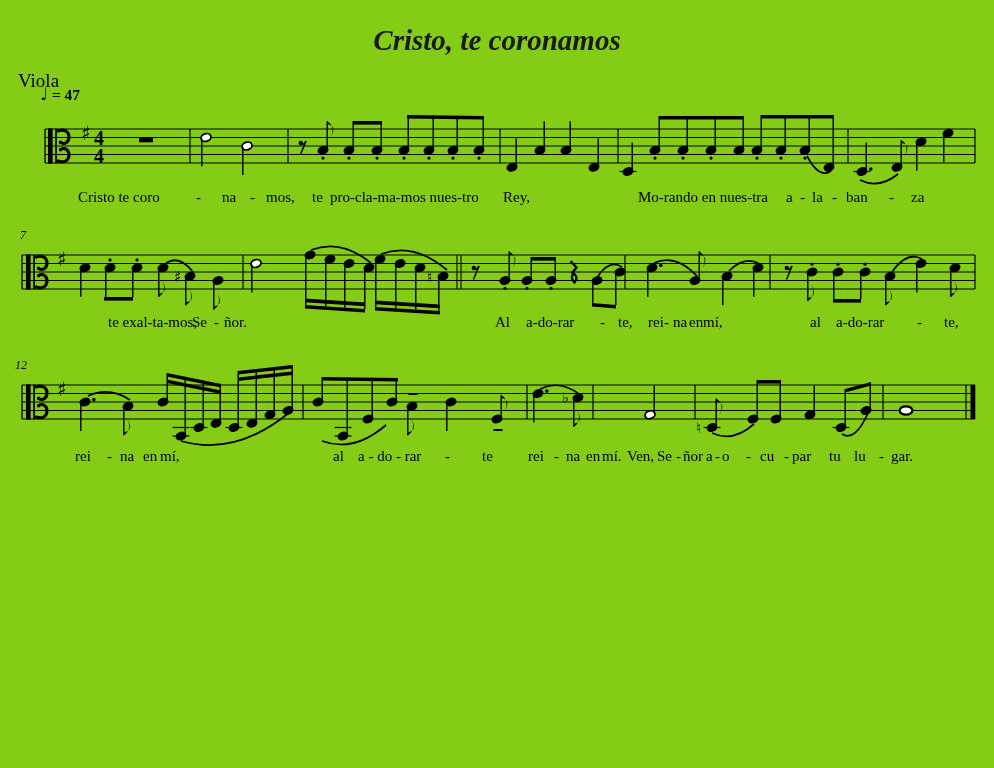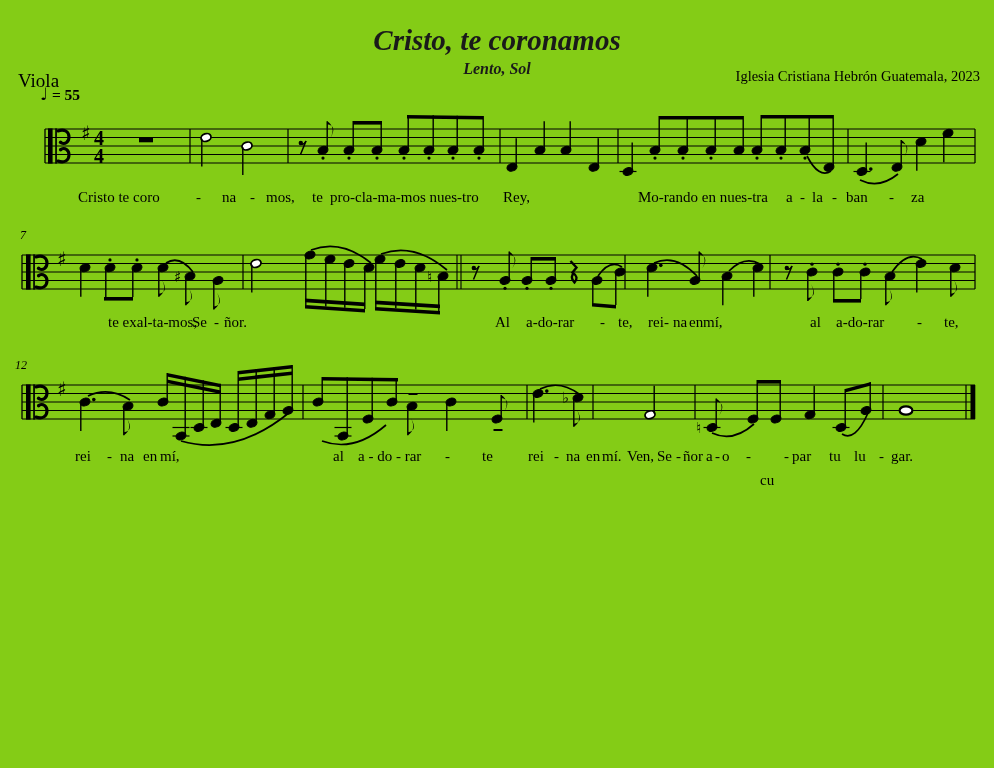--- a/index.html
+++ b/index.html
@@ -15,24 +15,22 @@
   .tempo .tnote{font-family:"DejaVu Sans",sans-serif;font-size:17px;font-weight:bold;}
   .mnum{position:absolute;font-size:12px;font-style:italic;}
   .lyr{position:absolute;font-size:15px;white-space:pre;color:#000;}
   svg{position:absolute;left:0;top:0;}
 </style>
 </head>
 <body>
 
 <div class="page">
   <div class="title">Cristo, te coronamos</div>
-  <div class="subtitle">Lento, Sol</div>
   <div class="instrument">Viola</div>
-  <div class="attribution">Iglesia Cristiana Hebrón Guatemala, 2023</div>
-  <div class="tempo"><span class="tnote">♩</span><span> = 55</span></div>
+  <div class="tempo"><span class="tnote">♩</span><span> = 47</span></div>
   <svg id="score" width="994" height="768" viewBox="0 0 994 768">
       <line x1="45" y1="129" x2="975" y2="129" stroke="#000000" stroke-width="1.1"></line>
       <line x1="45" y1="137.5" x2="975" y2="137.5" stroke="#000000" stroke-width="1.1"></line>
       <line x1="45" y1="146" x2="975" y2="146" stroke="#000000" stroke-width="1.1"></line>
       <line x1="45" y1="154.5" x2="975" y2="154.5" stroke="#000000" stroke-width="1.1"></line>
       <line x1="45" y1="163" x2="975" y2="163" stroke="#000000" stroke-width="1.1"></line>
       <line x1="45" y1="129" x2="45" y2="163" stroke="#000000" stroke-width="1.3"></line>
       <line x1="190" y1="129" x2="190" y2="163" stroke="#000000" stroke-width="1.2"></line>
       <line x1="288" y1="129" x2="288" y2="163" stroke="#000000" stroke-width="1.2"></line>
       <line x1="500" y1="129" x2="500" y2="163" stroke="#000000" stroke-width="1.2"></line>
@@ -583,21 +581,21 @@
       <span class="lyr" style="left: 586px; top: 448px;">en</span>
       <span class="lyr" style="left: 602px; top: 448px;">mí.</span>
       <span class="lyr" style="left: 627px; top: 448px;">Ven,</span>
       <span class="lyr" style="left: 657px; top: 448px;">Se</span>
       <span class="lyr" style="left: 676px; top: 448px;">-</span>
       <span class="lyr" style="left: 683px; top: 448px;">ñor</span>
       <span class="lyr" style="left: 706px; top: 448px;">a</span>
       <span class="lyr" style="left: 715px; top: 448px;">-</span>
       <span class="lyr" style="left: 722px; top: 448px;">o</span>
       <span class="lyr" style="left: 746px; top: 448px;">-</span>
-      <span class="lyr" style="left: 760px; top: 472px;">cu</span>
+      <span class="lyr" style="left: 760px; top: 448px;">cu</span>
       <span class="lyr" style="left: 784px; top: 448px;">-</span>
       <span class="lyr" style="left: 792px; top: 448px;">par</span>
       <span class="lyr" style="left: 829px; top: 448px; text-align: right;">tu</span>
       <span class="lyr" style="left: 854px; top: 448px;">lu</span>
       <span class="lyr" style="left: 879px; top: 448px;">-</span>
       <span class="lyr" style="left: 891px; top: 448px;">gar.</span>
     </div>
 </div>
 
 </body></html>

